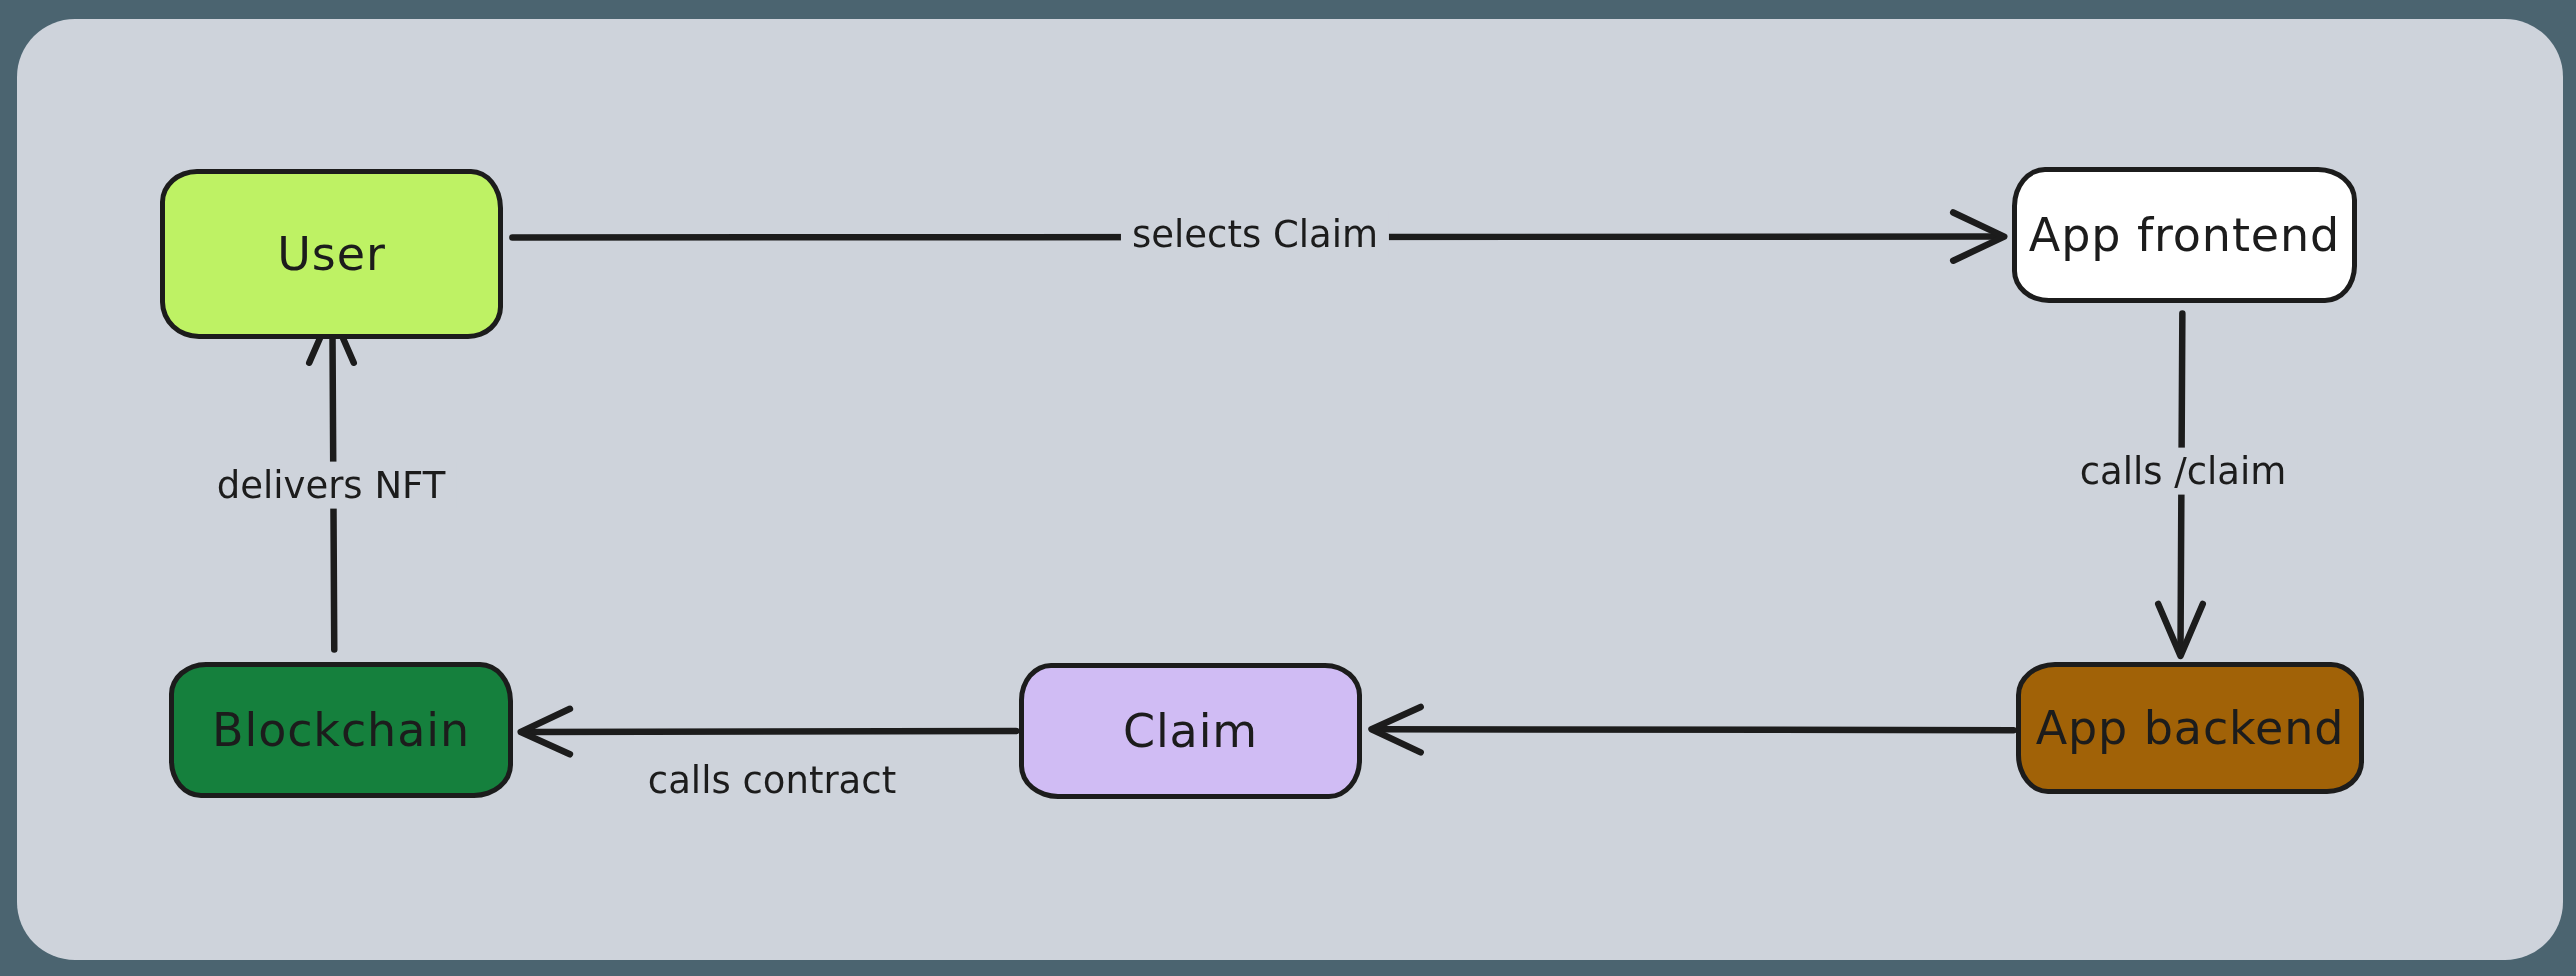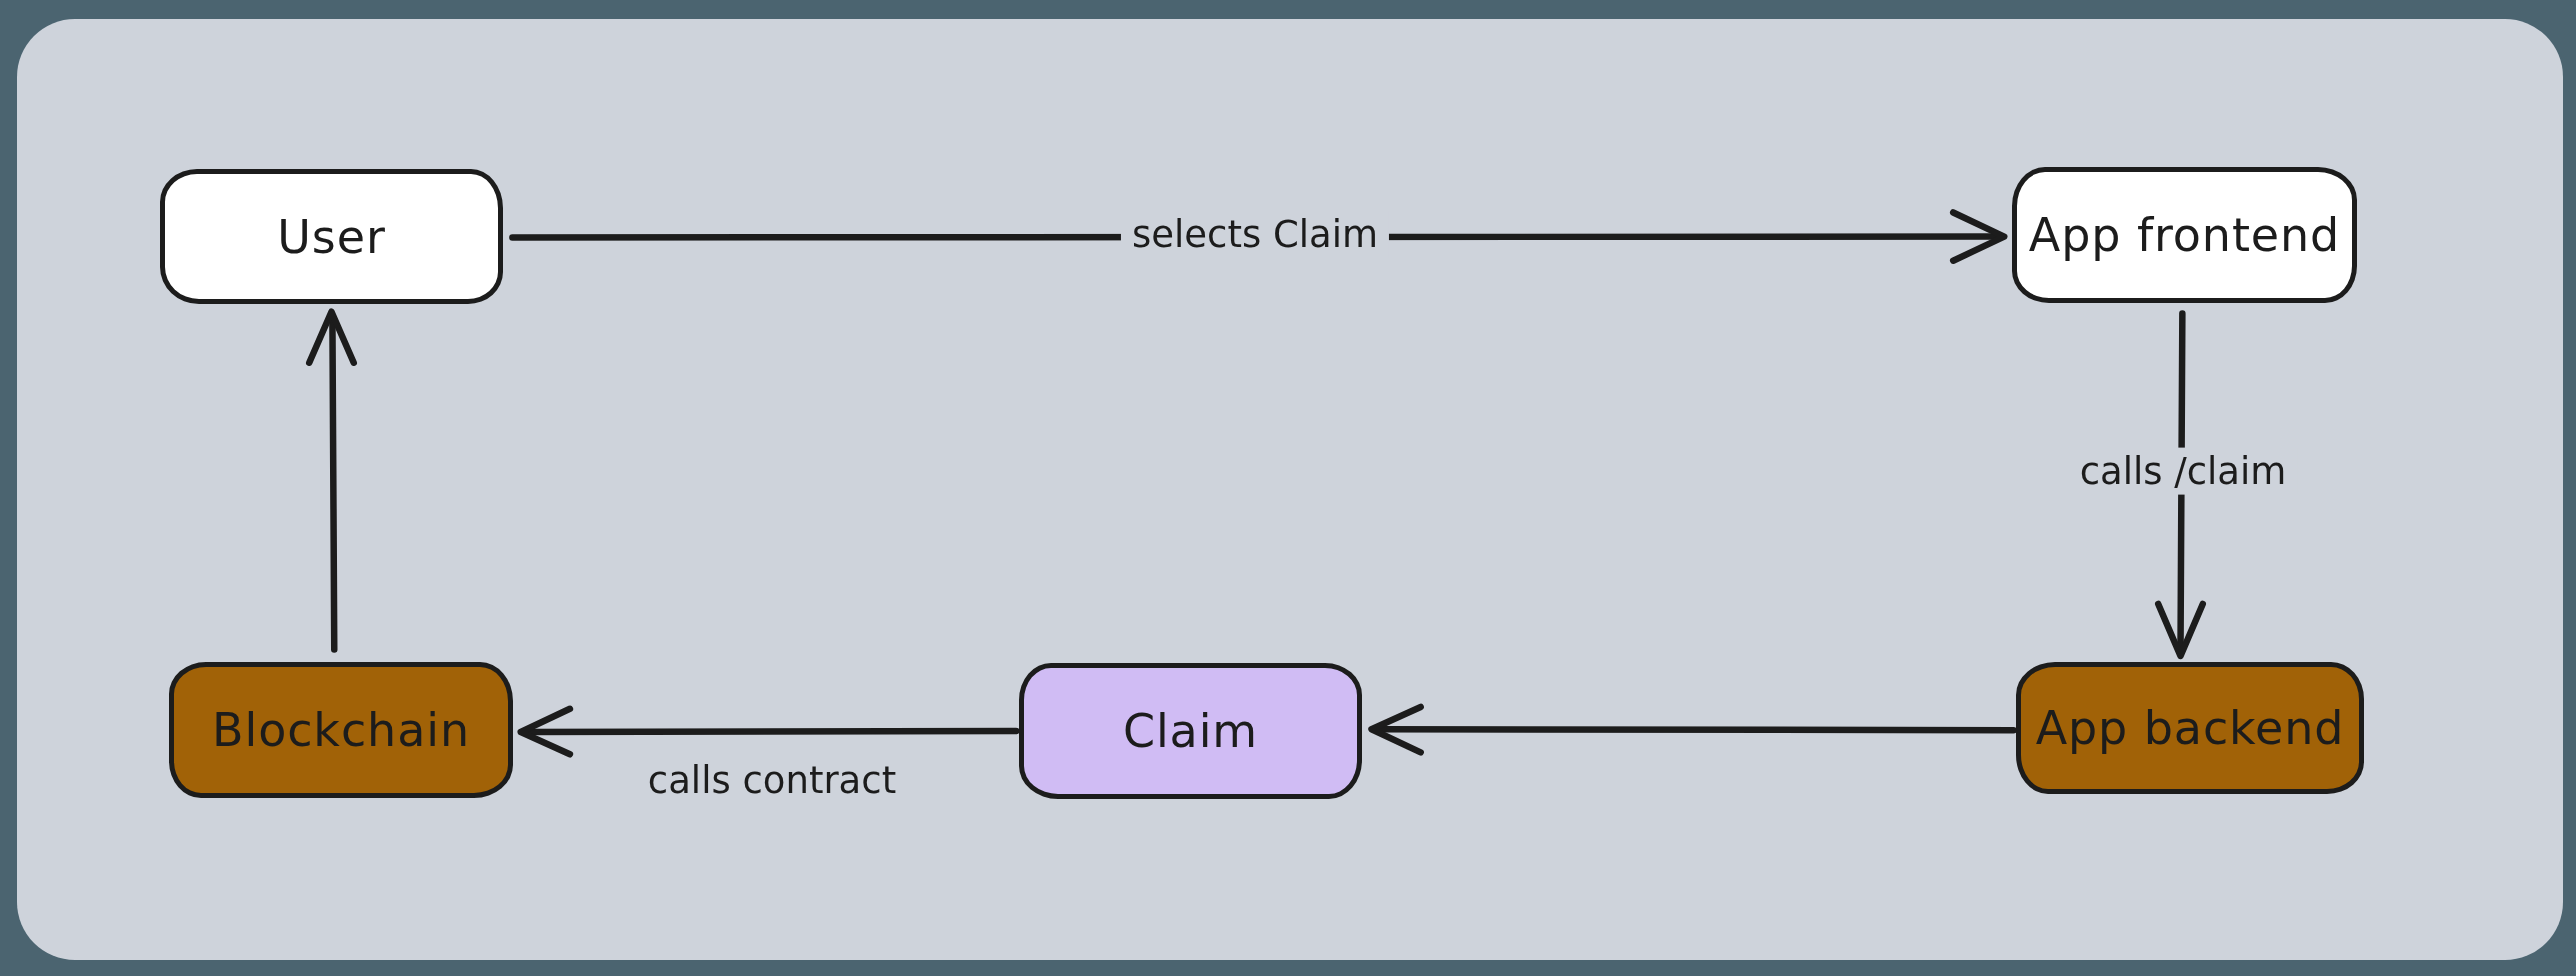--- a/index.html
+++ b/index.html
@@ -20,42 +20,42 @@
   svg.arrows{position:absolute;left:0;top:0;width:2576px;height:976px;z-index:2;}
   .node{
     position:absolute;z-index:3;
     box-sizing:border-box;
     border:5.6px solid #1c1c1c;
     display:flex;align-items:center;justify-content:center;
     font-size:46px;font-weight:500;color:#1c1c1c;
     letter-spacing:0.9px;
   }
   .node-user{
-    left:160px;top:169px;width:343px;height:135px;
-    background:#ffffff;
+    left:160px;top:169px;width:343px;height:170px;
+    background:#bef264;
     border-radius:37px 32px 35px 39px / 33px 39px 32px 37px;
   }
   .node-frontend{
     left:2012px;top:167px;width:345px;height:136px;
     background:#FFFFFF;
     border-radius:33px 39px 32px 37px / 39px 33px 37px 32px;
   }
   .node-backend{
     left:2016px;top:662px;width:348px;height:132px;
     background:#a16207;
     border-radius:39px 33px 37px 32px / 33px 37px 32px 39px;
   }
   .node-engine{
     left:1019px;top:663px;width:343px;height:136px;
     background:#D0BCF4;
     border-radius:32px 37px 33px 39px / 37px 32px 39px 33px;
   }
   .node-blockchain{
     left:169px;top:662px;width:344px;height:136px;
-    background:#a16207;
+    background:#15803d;
     border-radius:37px 33px 39px 32px / 32px 39px 33px 37px;
   }
   .edge-label{
     position:absolute;z-index:4;
     transform:translate(-50%,-50%);
     background:#CED3DB;
     padding:1.9px 11px;
     font-size:37px;font-weight:400;color:#1c1c1c;
     white-space:nowrap;
   }
@@ -120,15 +120,16 @@
     <span>Blockchain</span>
   </div>
 
   <div class="edge-label lbl-selects-claim">selects Claim</div>
 
   <div class="edge-label lbl-calls-claim">calls /claim</div>
 
 
   <div class="edge-label lbl-calls-contract">calls contract</div>
 
+  <div class="edge-label lbl-delivers-nft">delivers NFT</div>
 
 </div>
 
 
 </body></html>

